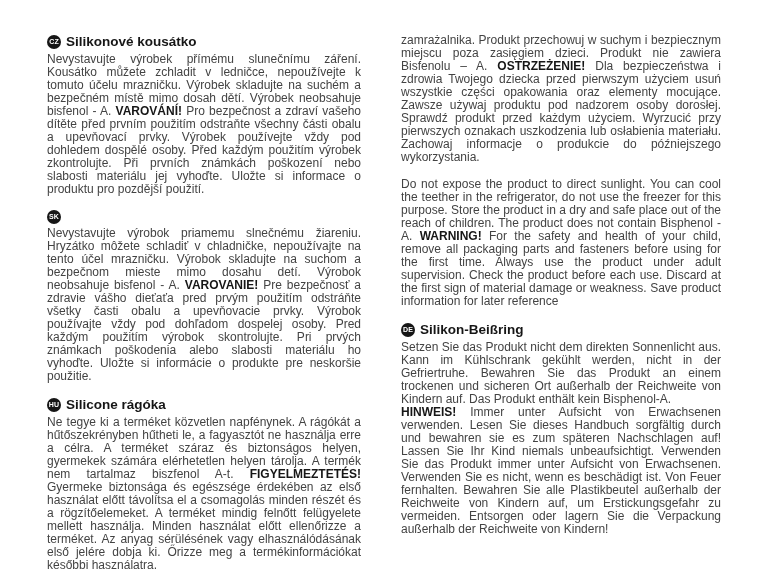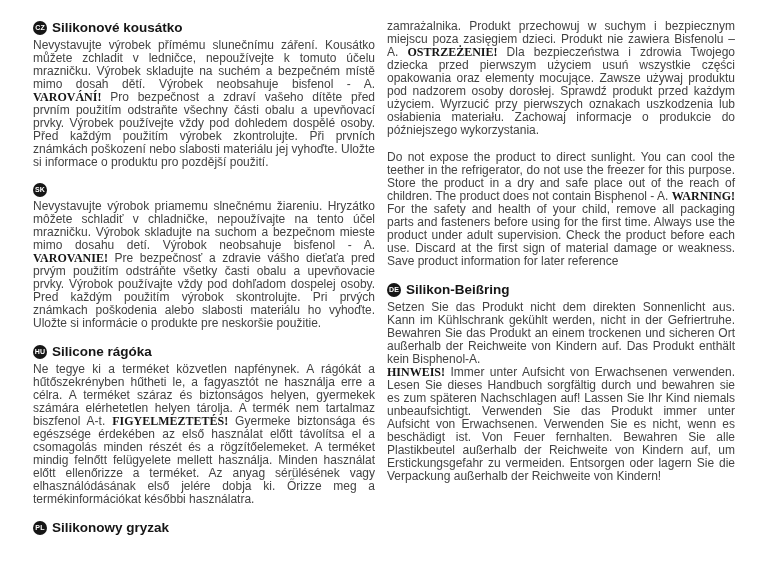--- a/index.html
+++ b/index.html
@@ -21,21 +21,21 @@
     padding: 20px 26px 10px 33px;
     display: flex;
     gap: 12px;
     background: #ffffff;
   }
   .col {
     flex: 0 0 auto;
   }
   .col-left  { width: 342px; }
   .col-right { width: 348px; }
-  .section { margin: 0; }
+  .section { margin: 14px; }
   .section + .section { margin-top: 14px; }
   .sec-heading {
     display: flex;
     align-items: center;
     gap: 5px;
     margin: 0 0 3px 0;
     font-size: 13.5px;
     font-weight: bold;
     color: #161616;
     line-height: 16px;
@@ -56,21 +56,20 @@
   }
   .body-par {
     margin: 0;
     font-size: 12px;
     line-height: 13px;
     text-align: justify;
     color: #434343;
   }
   .body-par b {
     color: #161616;
-    font-family: Liberation Serif, serif;
   }
 </style>
 </head>
 <body>
 
 <div class="page">
 
   <div class="col col-left">
 
     <div class="section">

